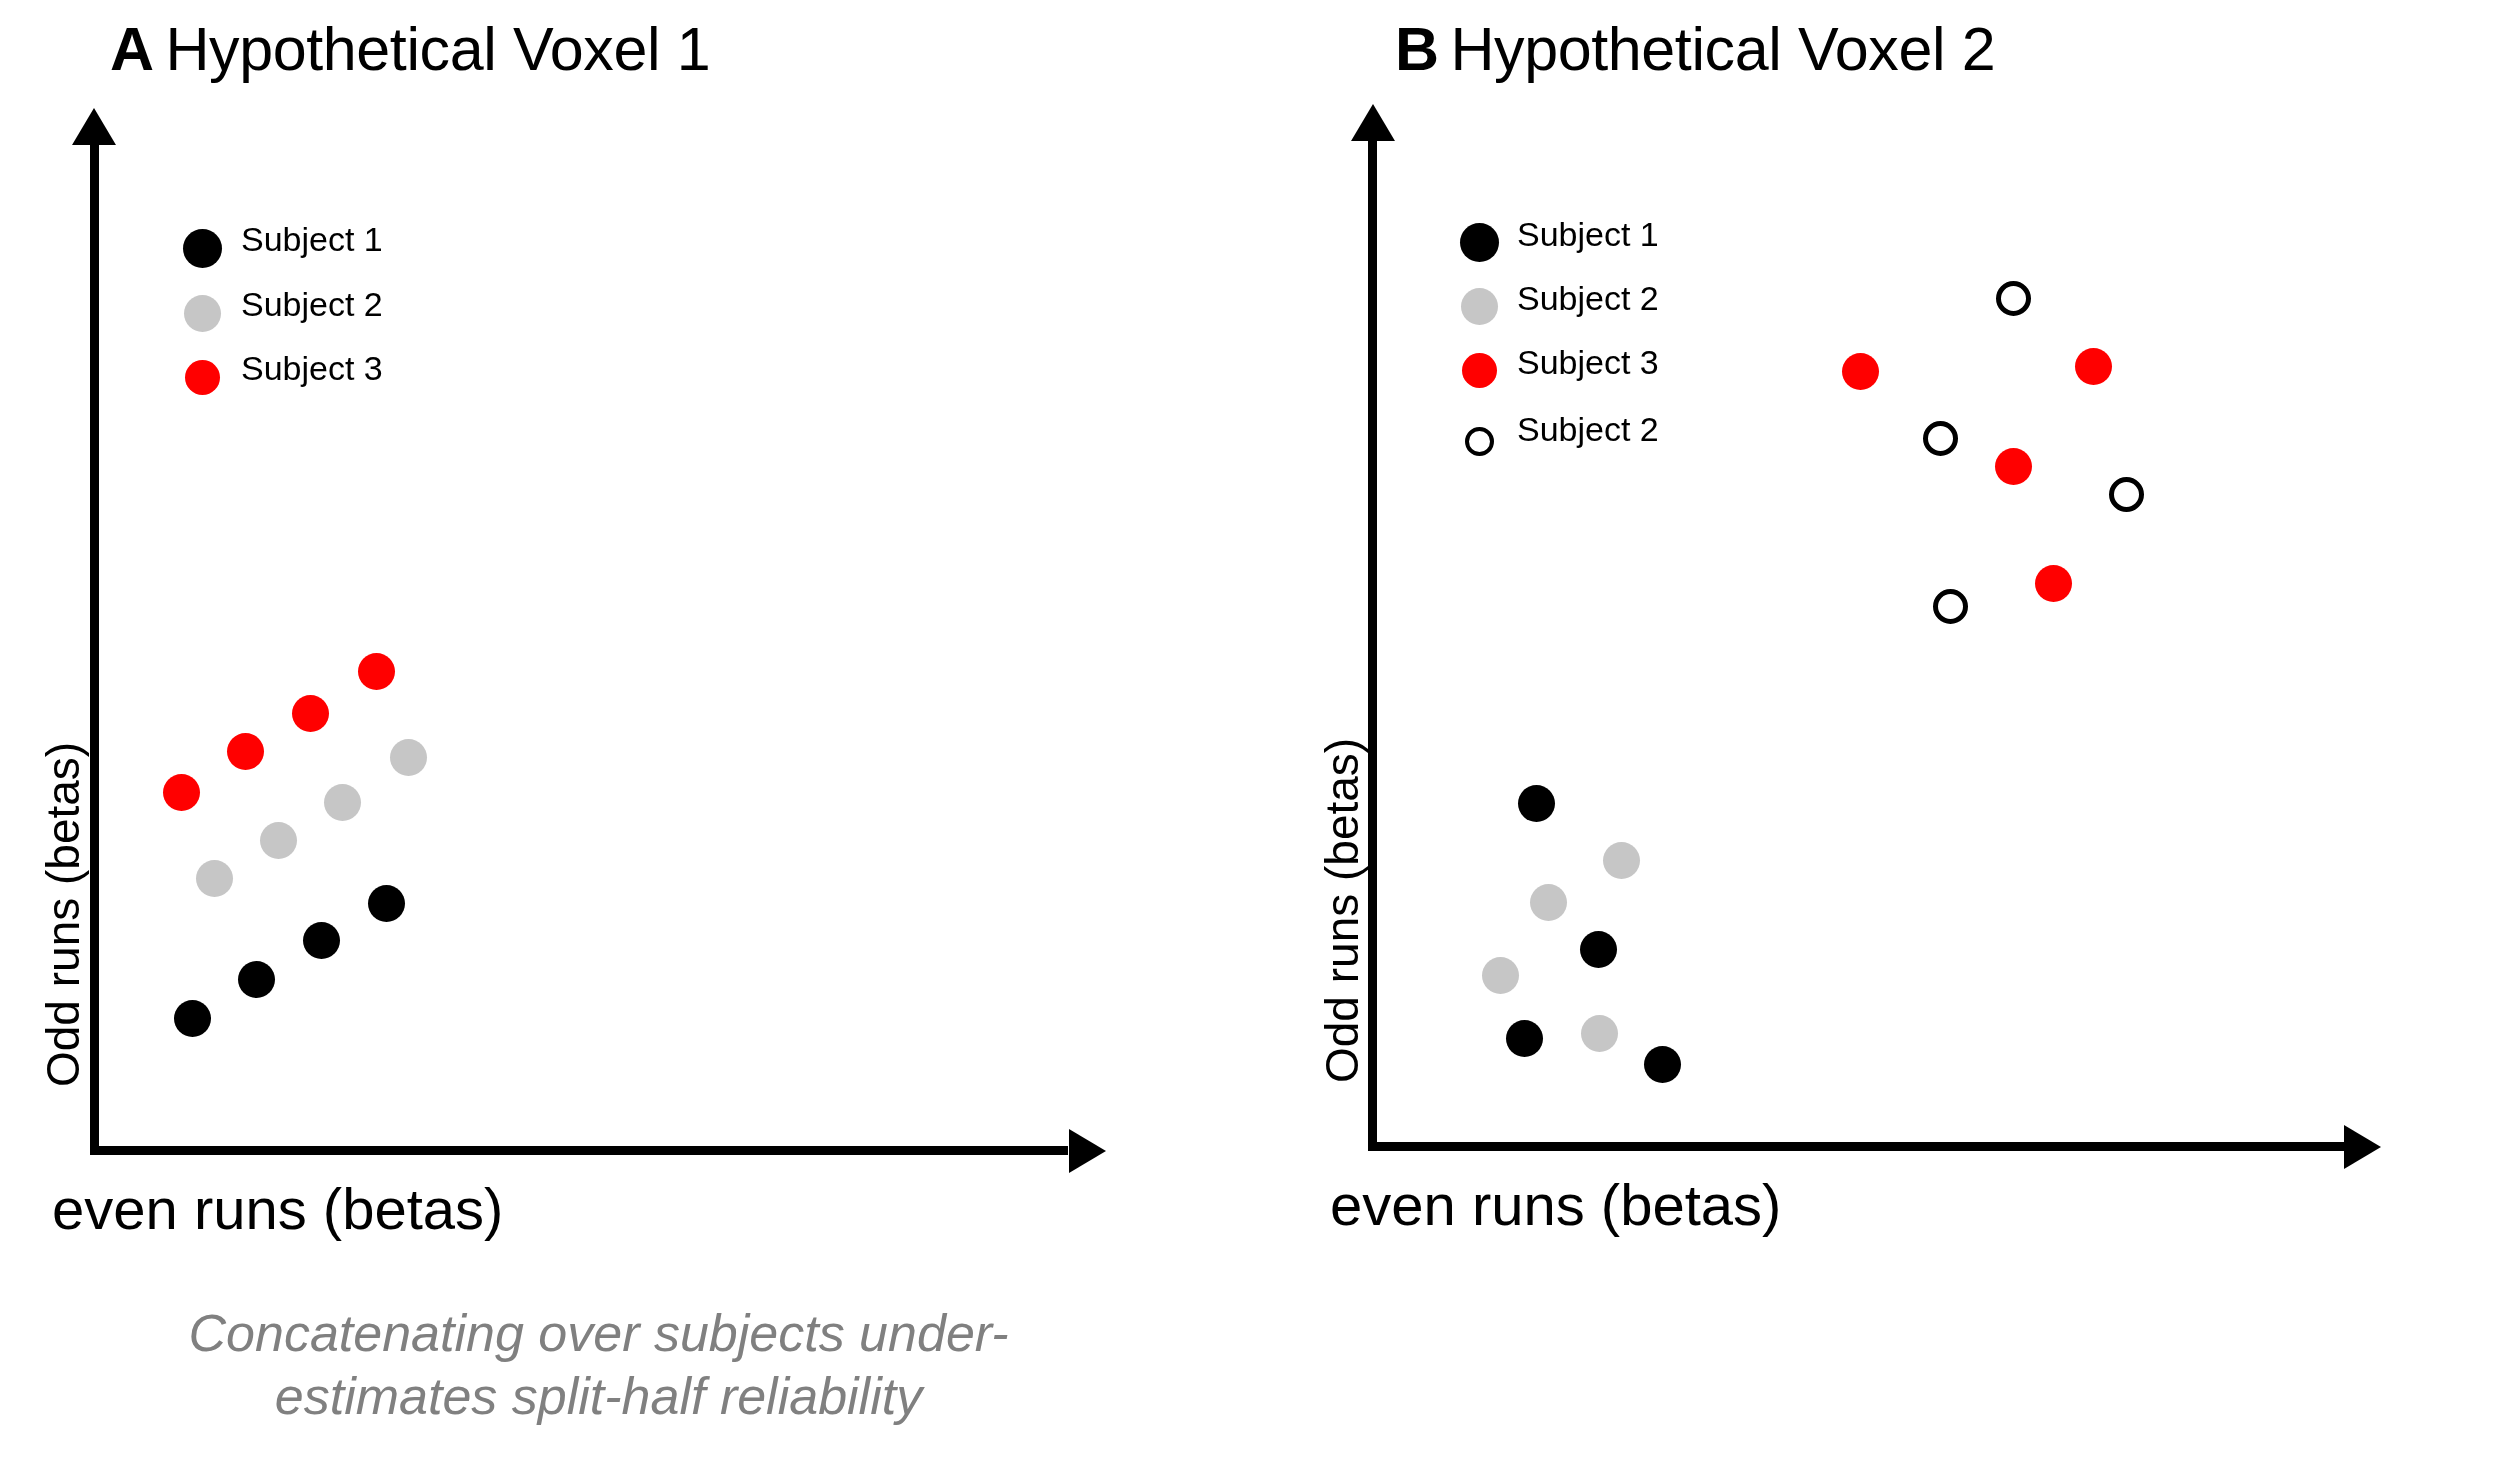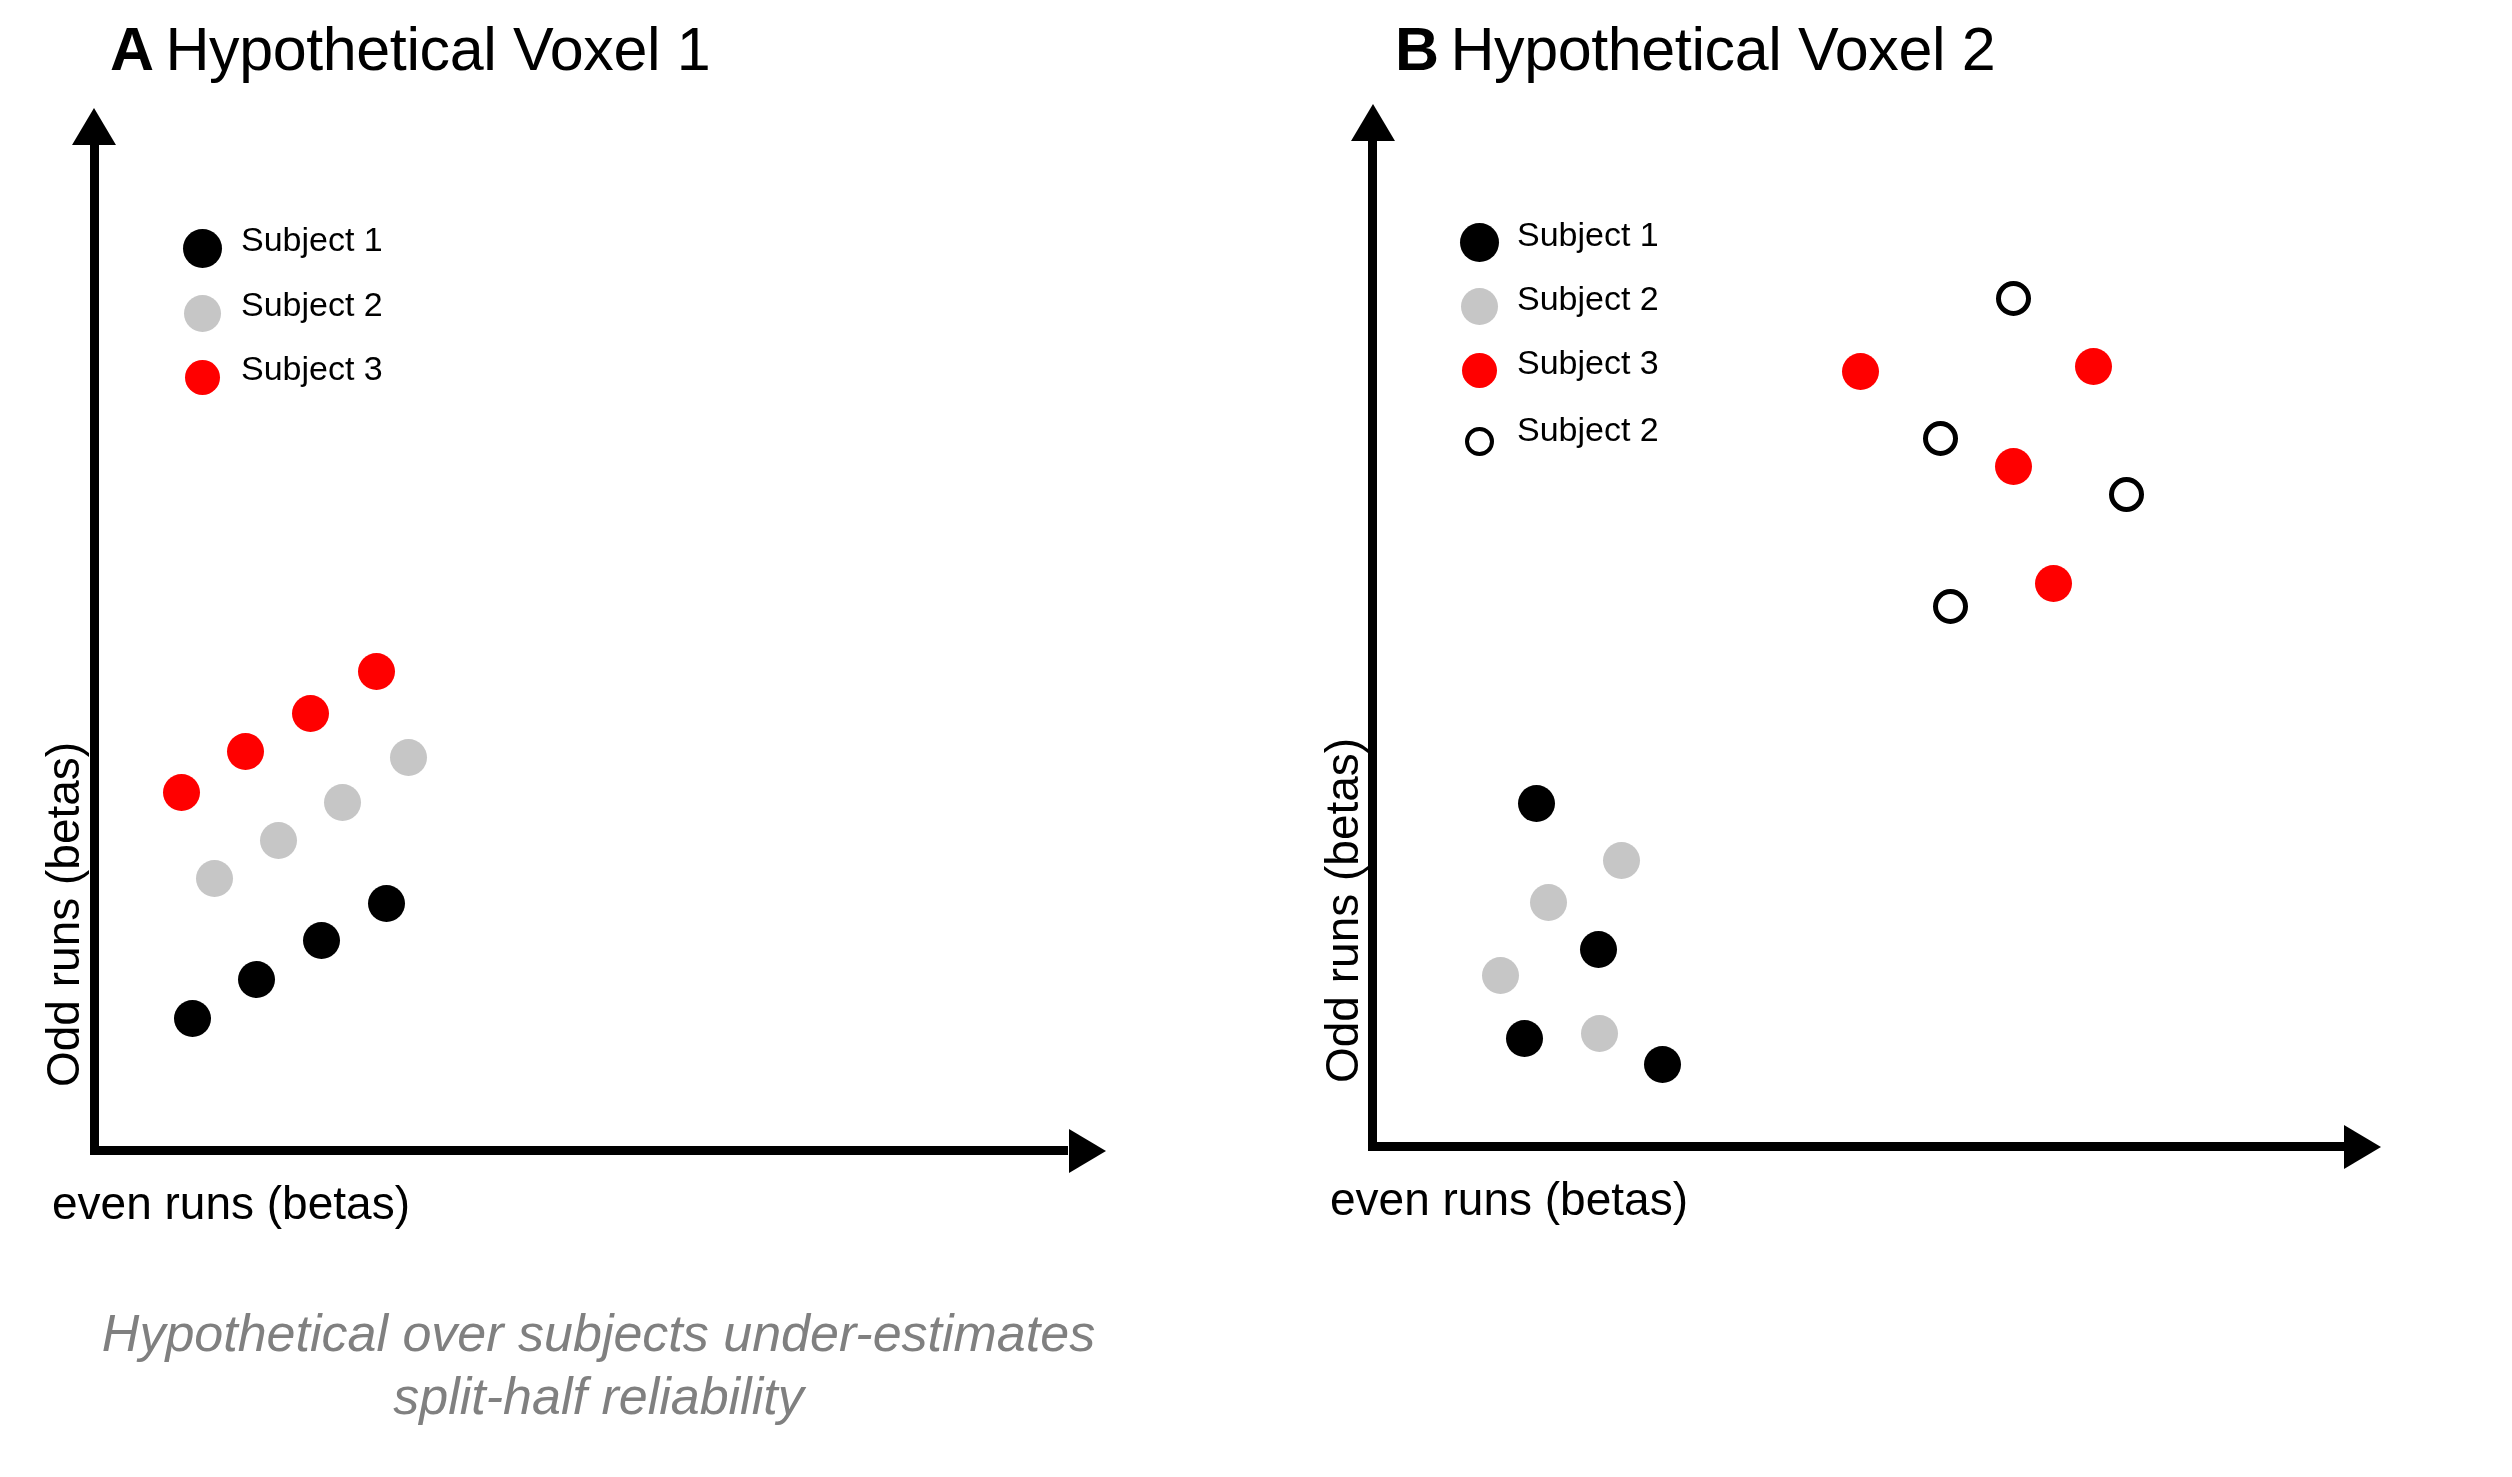--- a/index.html
+++ b/index.html
@@ -64,21 +64,21 @@
     width: 0;
     height: 0;
     border-top: 22px solid transparent;
     border-bottom: 22px solid transparent;
     border-left: 37px solid #000000;
   }
 
   .axis-label-x {
     position: absolute;
     white-space: nowrap;
-    font-size: 46px;
+    font-size: 58px;
     color: #000000;
     font-stretch: condensed;
     line-height: 1;
   }
   .axis-label-y {
     position: absolute;
     white-space: nowrap;
     font-size: 46px;
     color: #000000;
     font-stretch: condensed;
@@ -166,21 +166,21 @@
     <div class="pt filled" style="left:196px; top:860px; width:37px; height:37px; background:#c6c6c6;"></div>
     <div class="pt filled" style="left:260px; top:822px; width:37px; height:37px; background:#c6c6c6;"></div>
     <div class="pt filled" style="left:324px; top:784px; width:37px; height:37px; background:#c6c6c6;"></div>
     <div class="pt filled" style="left:390px; top:739px; width:37px; height:37px; background:#c6c6c6;"></div>
 
     <div class="pt filled" style="left:174px; top:1000px; width:37px; height:37px; background:#000000;"></div>
     <div class="pt filled" style="left:238px; top:961px; width:37px; height:37px; background:#000000;"></div>
     <div class="pt filled" style="left:303px; top:922px; width:37px; height:37px; background:#000000;"></div>
     <div class="pt filled" style="left:368px; top:885px; width:37px; height:37px; background:#000000;"></div>
 
-    <div class="caption" style="left:80px; top:1302px; width:1037px;">Hypothetical over subjects under-estimates split-half reliability</div>
+    <div class="caption" style="left:80px; top:1302px; width:1037px;">Concatenating over subjects under-estimates split-half reliability</div>
   </div>
 
   <div class="panel" id="panel-b">
 
     <div class="panel-title" style="left:138px; top:18.5px;">
       <span class="panel-letter">B</span><span>Hypothetical Voxel 2</span>
     </div>
 
     <div class="axis-v" style="left:111px; top:139px; height:1012px;"></div>
     <div class="arrow-up" style="left:94px; top:104px;"></div>

